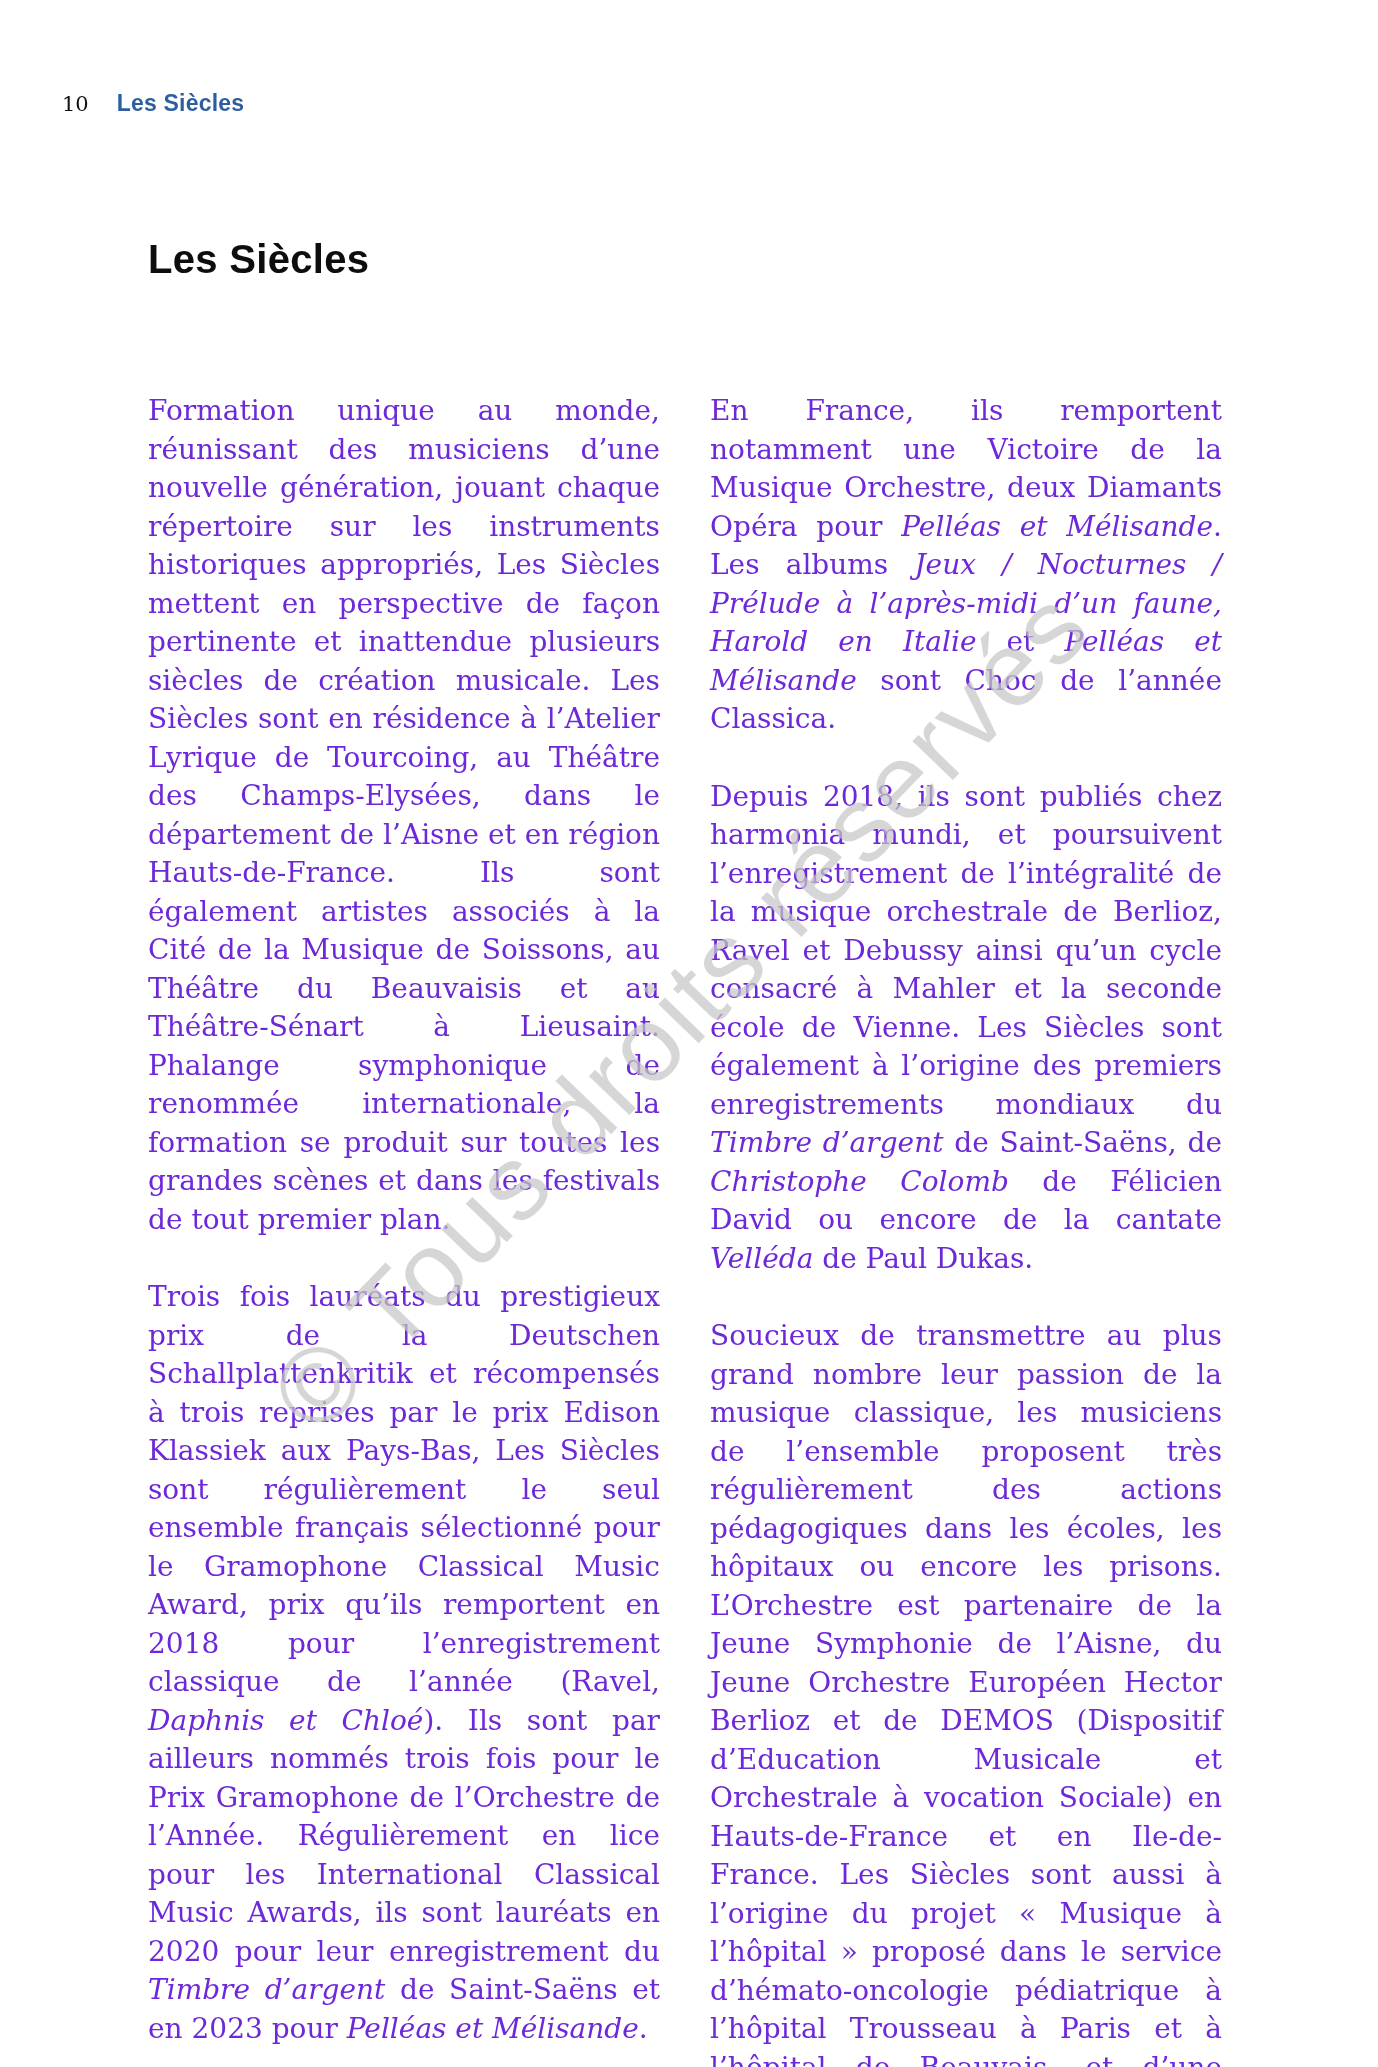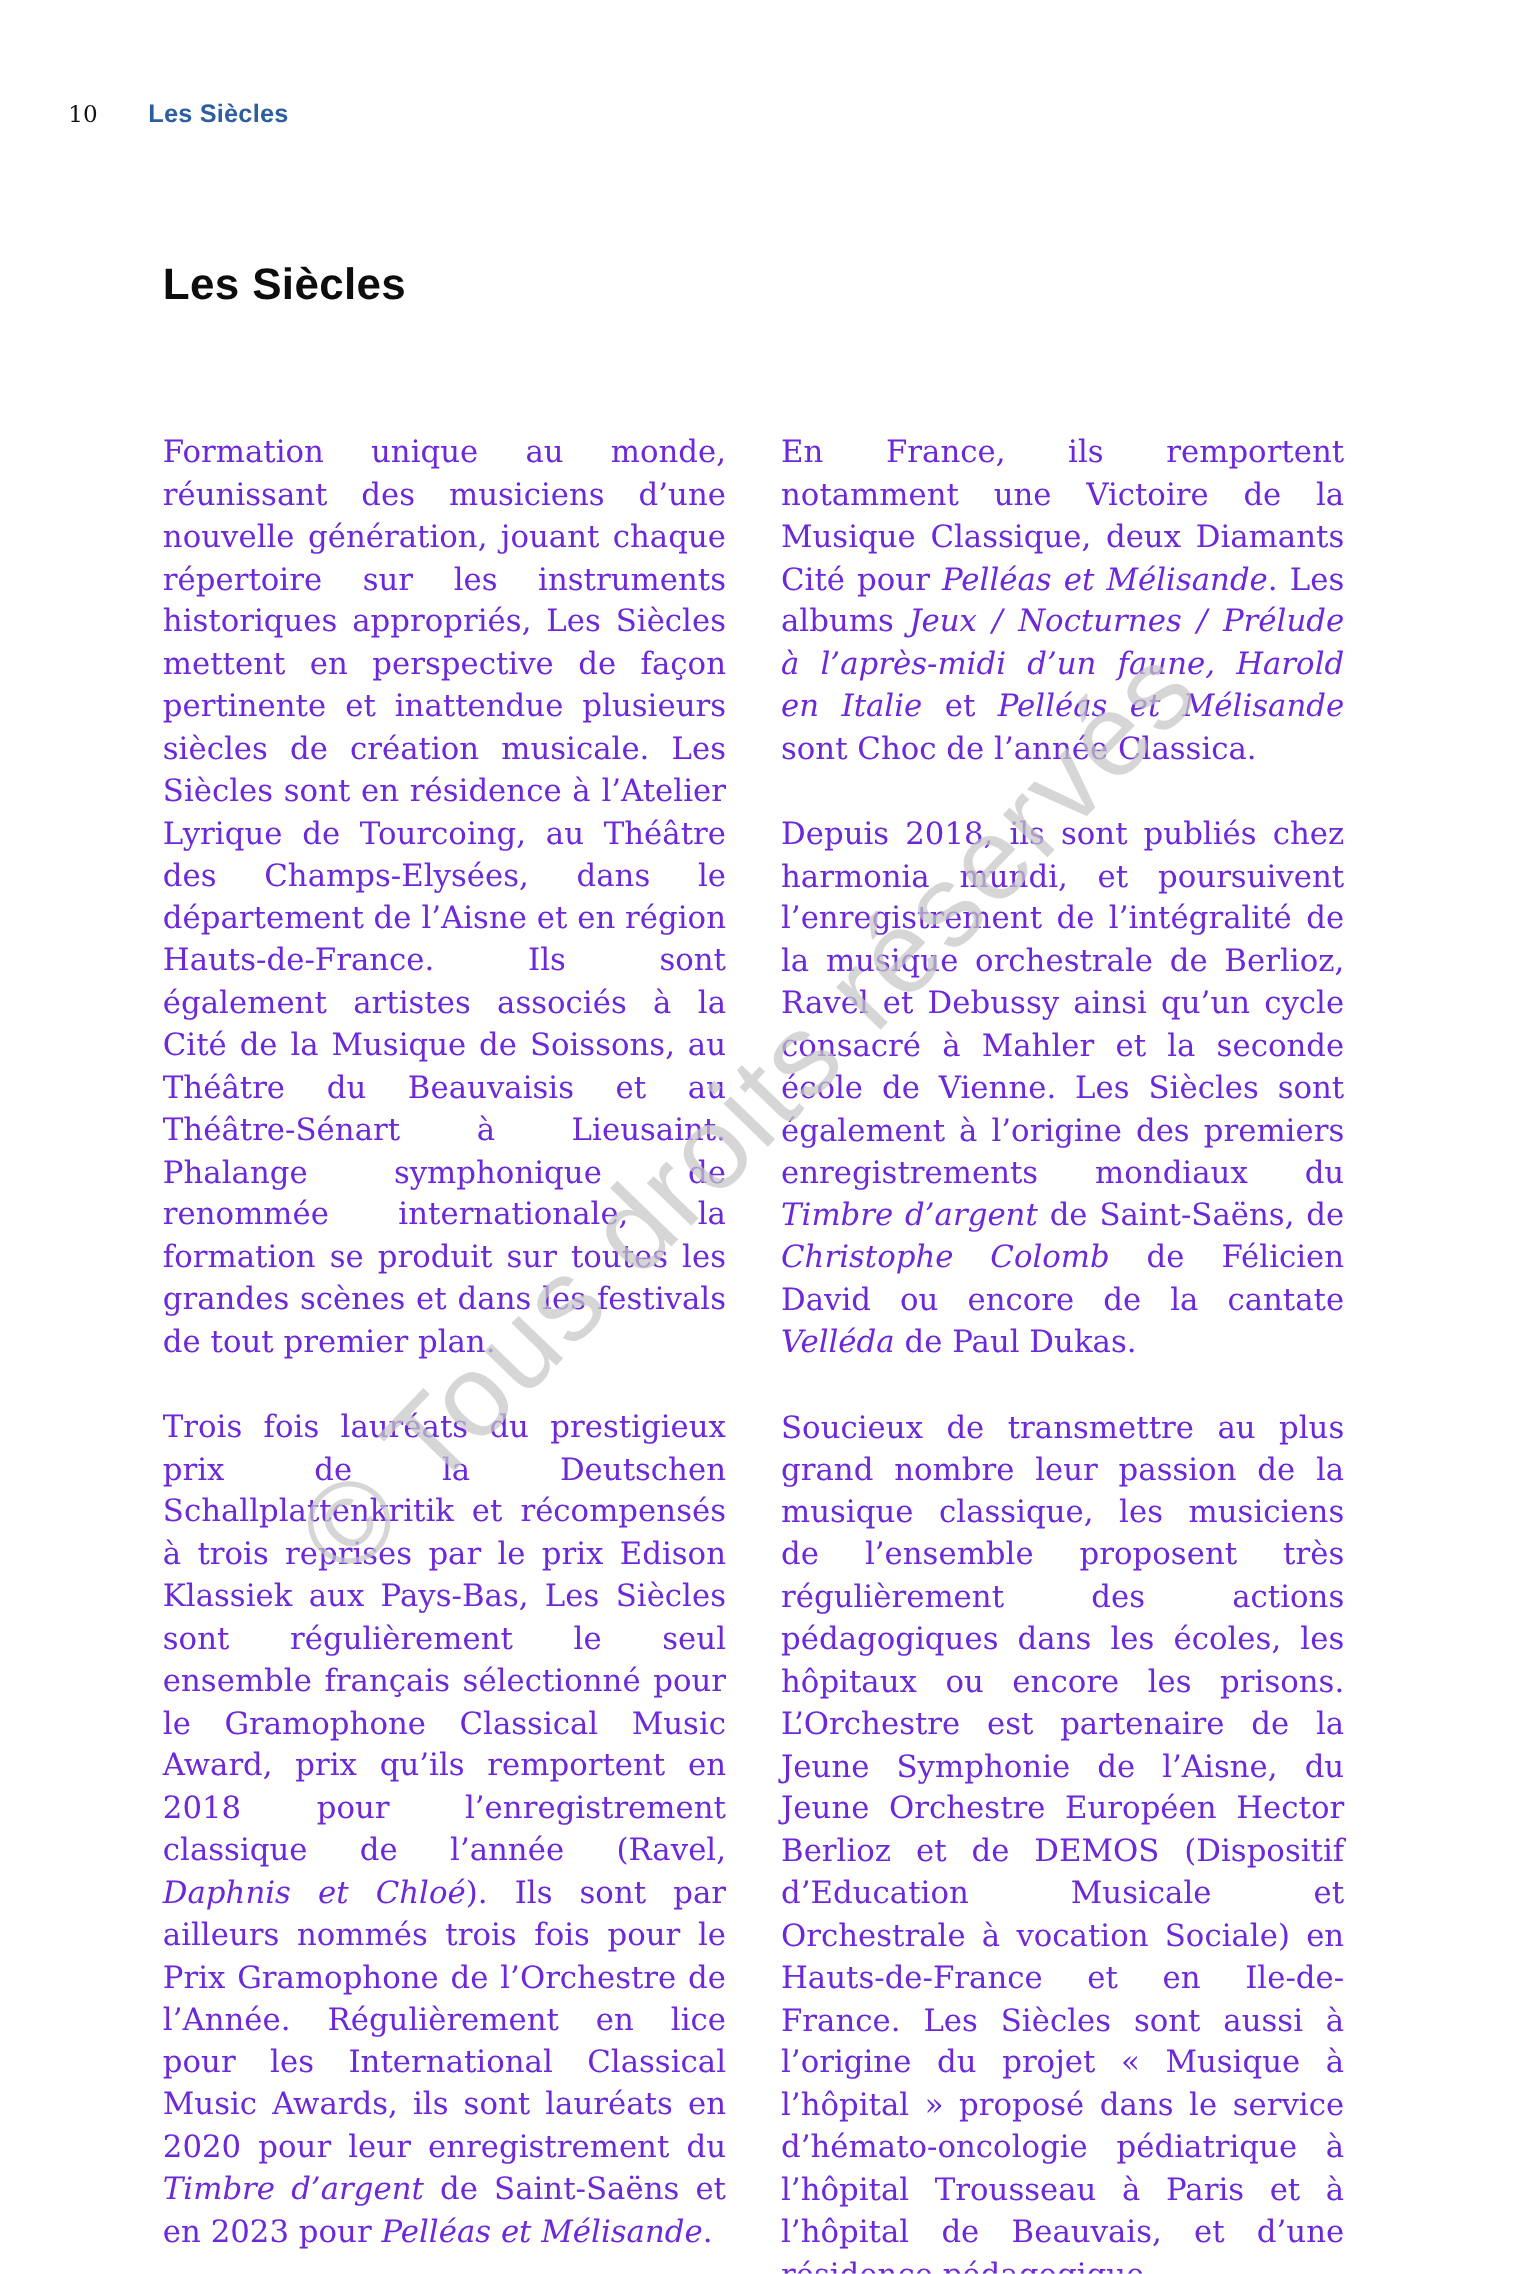--- a/index.html
+++ b/index.html
@@ -15,21 +15,21 @@
     overflow: hidden;
     font-family: "DejaVu Serif", serif;
     color: #0d0d0d;
   }
   .running-header {
     position: absolute;
     top: 90px;
     left: 62px;
     display: flex;
     align-items: baseline;
-    gap: 46px;
+    gap: 28px;
   }
   .page-number {
     font-family: "DejaVu Serif", serif;
     font-size: 21px;
     color: #111111;
   }
   .running-title {
     font-family: "Liberation Sans", sans-serif;
     font-size: 23px;
     font-weight: 600;
@@ -95,21 +95,21 @@
   </div>
 
   <h1 class="main-title">Les Siècles</h1>
 
   <div class="columns">
     <div class="column">
         <p class="para"><span>Formation unique au monde, réunissant des musiciens d’une nouvelle génération, jouant chaque répertoire sur les instruments historiques appropriés, Les Siècles mettent en perspective de façon pertinente et inattendue plusieurs siècles de création musicale. Les Siècles sont en résidence à l’Atelier Lyrique de Tourcoing, au Théâtre des Champs-Elysées, dans le département de l’Aisne et en région Hauts-de-France. Ils sont également artistes associés à la Cité de la Musique de Soissons, au Théâtre du Beauvaisis et au Théâtre-Sénart à Lieusaint. Phalange symphonique de renommée internationale, la formation se produit sur toutes les grandes scènes et dans les festivals de tout premier plan.</span></p>
         <p class="para"><span>Trois fois lauréats du prestigieux prix de la Deutschen Schallplattenkritik et récompensés à trois reprises par le prix Edison Klassiek aux Pays-Bas, Les Siècles sont régulièrement le seul ensemble français sélectionné pour le Gramophone Classical Music Award, prix qu’ils remportent en 2018 pour l’enregistrement classique de l’année (Ravel, </span><em>Daphnis et Chloé</em><span>). Ils sont par ailleurs nommés trois fois pour le Prix Gramophone de l’Orchestre de l’Année. Régulièrement en lice pour les International Classical Music Awards, ils sont lauréats en 2020 pour leur enregistrement du </span><em>Timbre d’argent</em><span> de Saint-Saëns et en 2023 pour </span><em>Pelléas et Mélisande</em><span>.</span></p>
       </div>
     <div class="column">
-        <p class="para"><span>En France, ils remportent notamment une Victoire de la Musique Classique, deux Diamants Cité pour </span><em>Pelléas et Mélisande</em><span>. Les albums </span><em>Jeux / Nocturnes / Prélude à l’après-midi d’un faune, Harold en Italie</em><span> et </span><em>Pelléas et Mélisande</em><span> sont Choc de l’année Classica.</span></p>
+        <p class="para"><span>En France, ils remportent notamment une Victoire de la Musique Orchestre, deux Diamants Opéra pour </span><em>Pelléas et Mélisande</em><span>. Les albums </span><em>Jeux / Nocturnes / Prélude à l’après-midi d’un faune, Harold en Italie</em><span> et </span><em>Pelléas et Mélisande</em><span> sont Choc de l’année Classica.</span></p>
         <p class="para"><span>Depuis 2018, ils sont publiés chez harmonia mundi, et poursuivent l’enregistrement de l’intégralité de la musique orchestrale de Berlioz, Ravel et Debussy ainsi qu’un cycle consacré à Mahler et la seconde école de Vienne. Les Siècles sont également à l’origine des premiers enregistrements mondiaux du </span><em>Timbre d’argent</em><span> de Saint-Saëns, de </span><em>Christophe Colomb</em><span> de Félicien David ou encore de la cantate </span><em>Velléda</em><span> de Paul Dukas.</span></p>
         <p class="para"><span>Soucieux de transmettre au plus grand nombre leur passion de la musique classique, les musiciens de l’ensemble proposent très régulièrement des actions pédagogiques dans les écoles, les hôpitaux ou encore les prisons. L’Orchestre est partenaire de la Jeune Symphonie de l’Aisne, du Jeune Orchestre Européen Hector Berlioz et de DEMOS (Dispositif d’Education Musicale et Orchestrale à vocation Sociale) en Hauts-de-France et en Ile-de-France. Les Siècles sont aussi à l’origine du projet « Musique à l’hôpital » proposé dans le service d’hémato-oncologie pédiatrique à l’hôpital Trousseau à Paris et à l’hôpital de Beauvais, et d’une résidence pédagogique</span></p>
       </div>
   </div>
 
   <div class="watermark">© Tous droits réservés</div>
 
 </div>
 
 </body></html>

